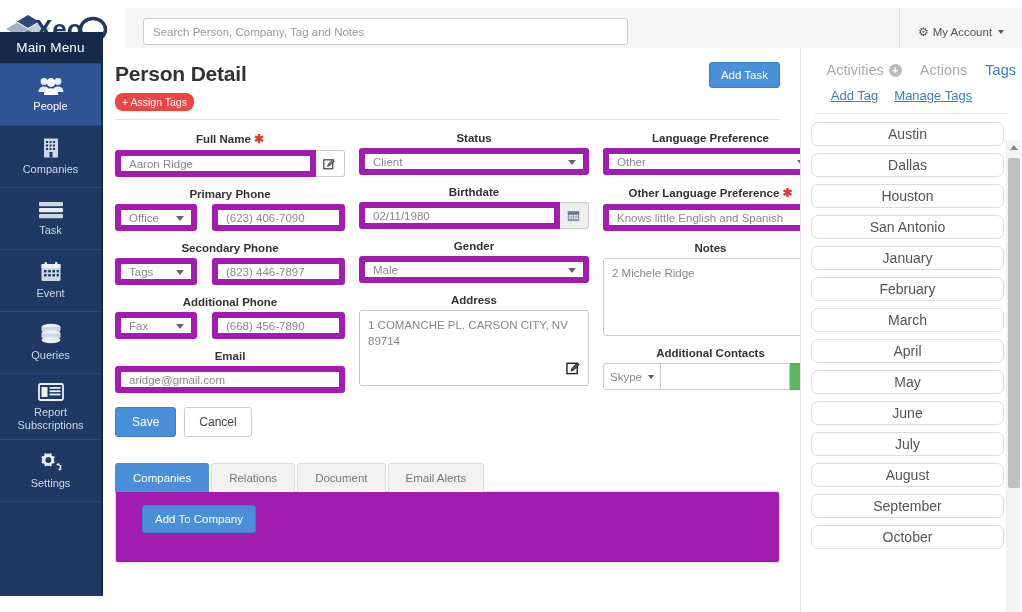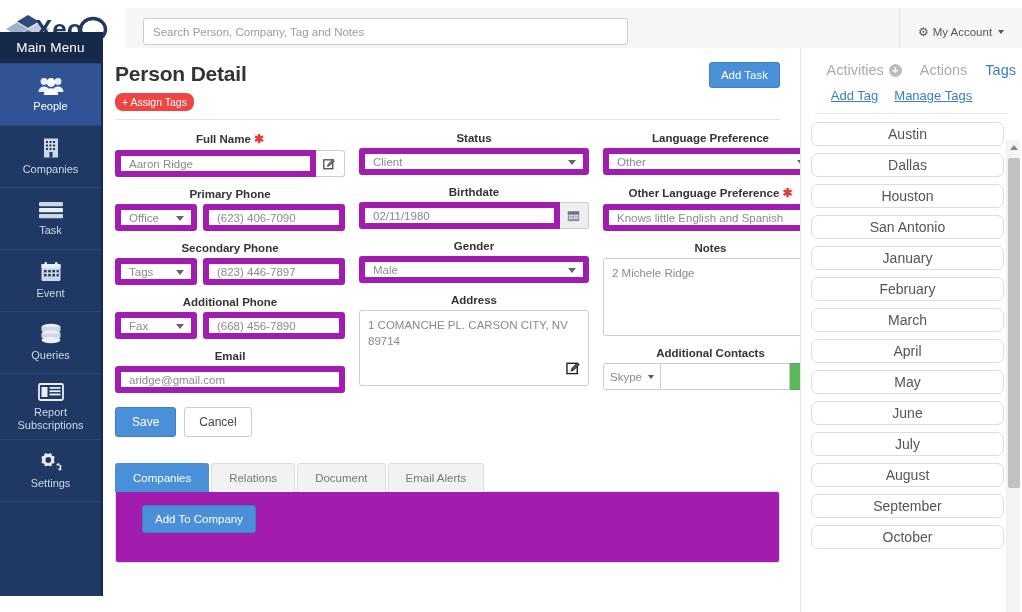--- a/index.html
+++ b/index.html
@@ -103,21 +103,21 @@
     padding:0 8px; display:flex; align-items:center;
     font-family:"Liberation Sans", sans-serif; width:100%;
   }
   .sel {
     position:relative; padding-right:18px;
   }
   .sel .ca {
     position:absolute; right:7px; top:50%; margin-top:-2px;
     width:0;height:0;border-left:4px solid transparent;border-right:4px solid transparent;border-top:5px solid #666;
   }
-  .row2 { display:flex; gap:6px; }
+  .row2 { display:flex; gap:15px; }
   .row2 .sel { width:82px; flex:none; }
   .row2 .txt { flex:1; }
   .input-grp { display:flex; }
   .input-grp .ctl { border-radius:3px 0 0 3px; }
   .addon {
     width:34px; height:27px; border:1px solid #ccc; border-left:none;
     border-radius:0 3px 3px 0; background:#eee;
     display:flex; align-items:center; justify-content:center; cursor:pointer;
   }
   .addon.plain { background:#fff; }

